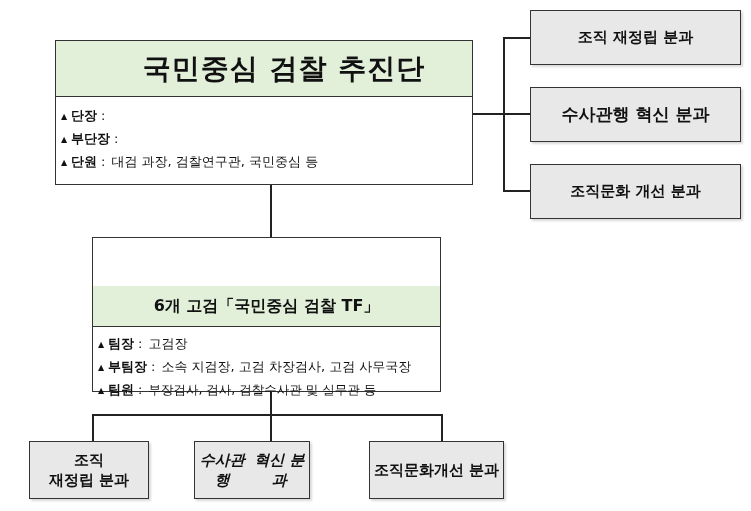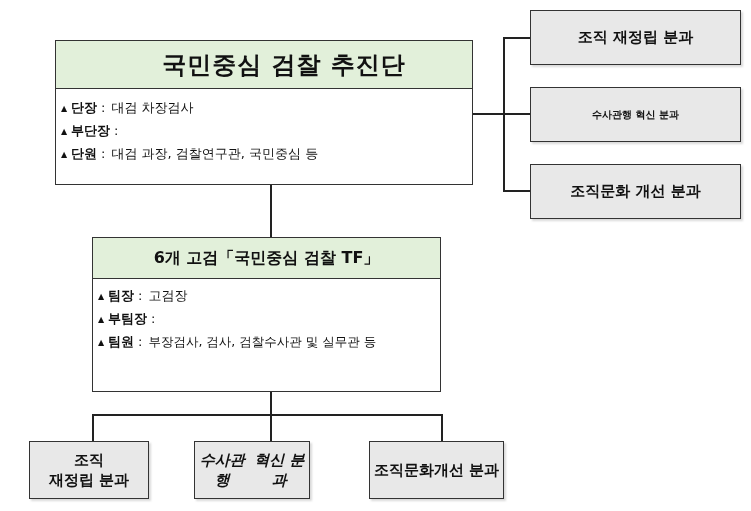--- a/index.html
+++ b/index.html
@@ -26,65 +26,65 @@
 <div class="line" style="left:503px; top:113px; width:27px; height:1.5px;"></div>
 <div class="line" style="left:503px; top:190px; width:27px; height:1.5px;"></div>
 <div class="line" style="left:270px; top:184px; width:1.5px; height:53px;"></div>
 <div class="line" style="left:270px; top:391px; width:1.5px; height:24px;"></div>
 <div class="line" style="left:92px; top:414px; width:350px; height:1.5px;"></div>
 <div class="line" style="left:92px; top:414px; width:1.5px; height:27px;"></div>
 <div class="line" style="left:270px; top:414px; width:1.5px; height:27px;"></div>
 <div class="line" style="left:441px; top:414px; width:1.5px; height:27px;"></div>
 
 <div class="box" style="left:55px; top:40px; width:418px; height:145px;">
-  <div class="hdr" style="height:48px; font-size:24px; letter-spacing:1px;padding-left:40px;">국민중심 검찰 추진단</div>
+  <div class="hdr" style="height:56px; font-size:28px; letter-spacing:1px;padding-left:40px;">국민중심 검찰 추진단</div>
   <div class="body-list" style="padding-top:8px;">
     <div class="item">
       <span class="bullet">▲</span>
       <span class="lbl">단장</span>
       <span class="sep">:</span>
-      <span>대검 차장검사</span>
     </div>
     <div class="item">
       <span class="bullet">▲</span>
       <span class="lbl">부단장</span>
       <span class="sep">:</span>
     </div>
     <div class="item">
       <span class="bullet">▲</span>
       <span class="lbl">단원</span>
       <span class="sep">:</span>
       <span>대검 과장, 검찰연구관, 국민중심 등</span>
     </div>
   </div>
 </div>
 
 <div class="box gray" style="left:530px; top:10px; width:211px; height:55px; font-size:15px;">
   <span>조직 재정립 분과</span>
 </div>
-<div class="box gray" style="left:530px; top:87px; width:211px; height:55px; font-size:10px;">
+<div class="box gray" style="left:530px; top:87px; width:211px; height:55px; font-size:17px;">
   <span>수사관행 혁신 분과</span>
 </div>
 <div class="box gray" style="left:530px; top:164px; width:211px; height:55px; font-size:15px;">
   <span>조직문화 개선 분과</span>
 </div>
 
 <div class="box" style="left:92px; top:237px; width:349px; height:155px;">
-  <div class="hdr" style="height:41px; font-size:16px;">6개 고검「국민중심 검찰 TF」</div>
+  <div class="hdr" style="height:41px; font-size:16px;margin-top:48px;">6개 고검「국민중심 검찰 TF」</div>
   <div class="body-list" style="padding-top:6px; padding-right:6px; font-size:13px;">
     <div class="item">
       <span class="bullet">▲</span>
       <span class="lbl">팀장</span>
       <span class="sep">:</span>
       <span>고검장</span>
     </div>
     <div class="item" style="line-height:18px; margin-top:2px;">
       <span class="bullet">▲</span>
       <span class="lbl" style="flex:none;">부팀장</span>
       <span class="sep" style="flex:none;">:</span>
+      <span style="word-break:keep-all;">소속 지검장, 고검 차장검사, 고검 사무국장</span>
     </div>
     <div class="item" style="margin-top:2px;">
       <span class="bullet">▲</span>
       <span class="lbl">팀원</span>
       <span class="sep">:</span>
       <span style="font-size:12.5px;">부장검사, 검사, 검찰수사관 및 실무관 등</span>
     </div>
   </div>
 </div>
 

